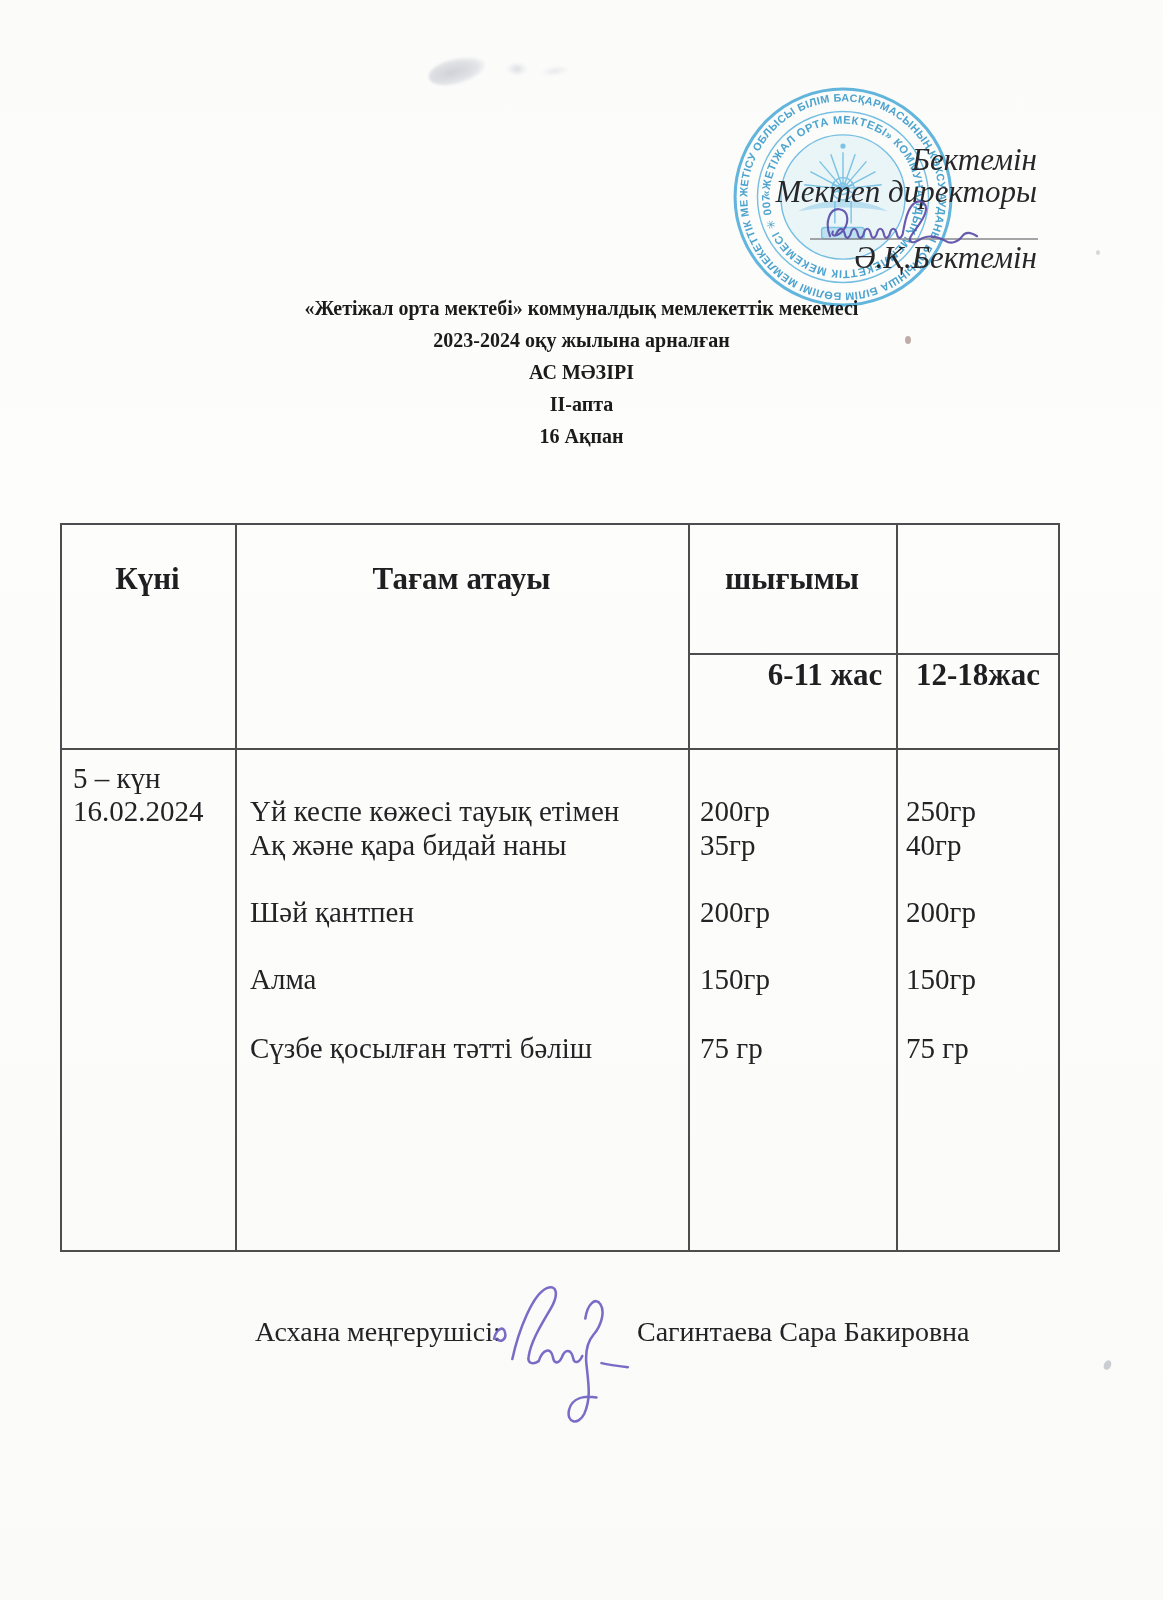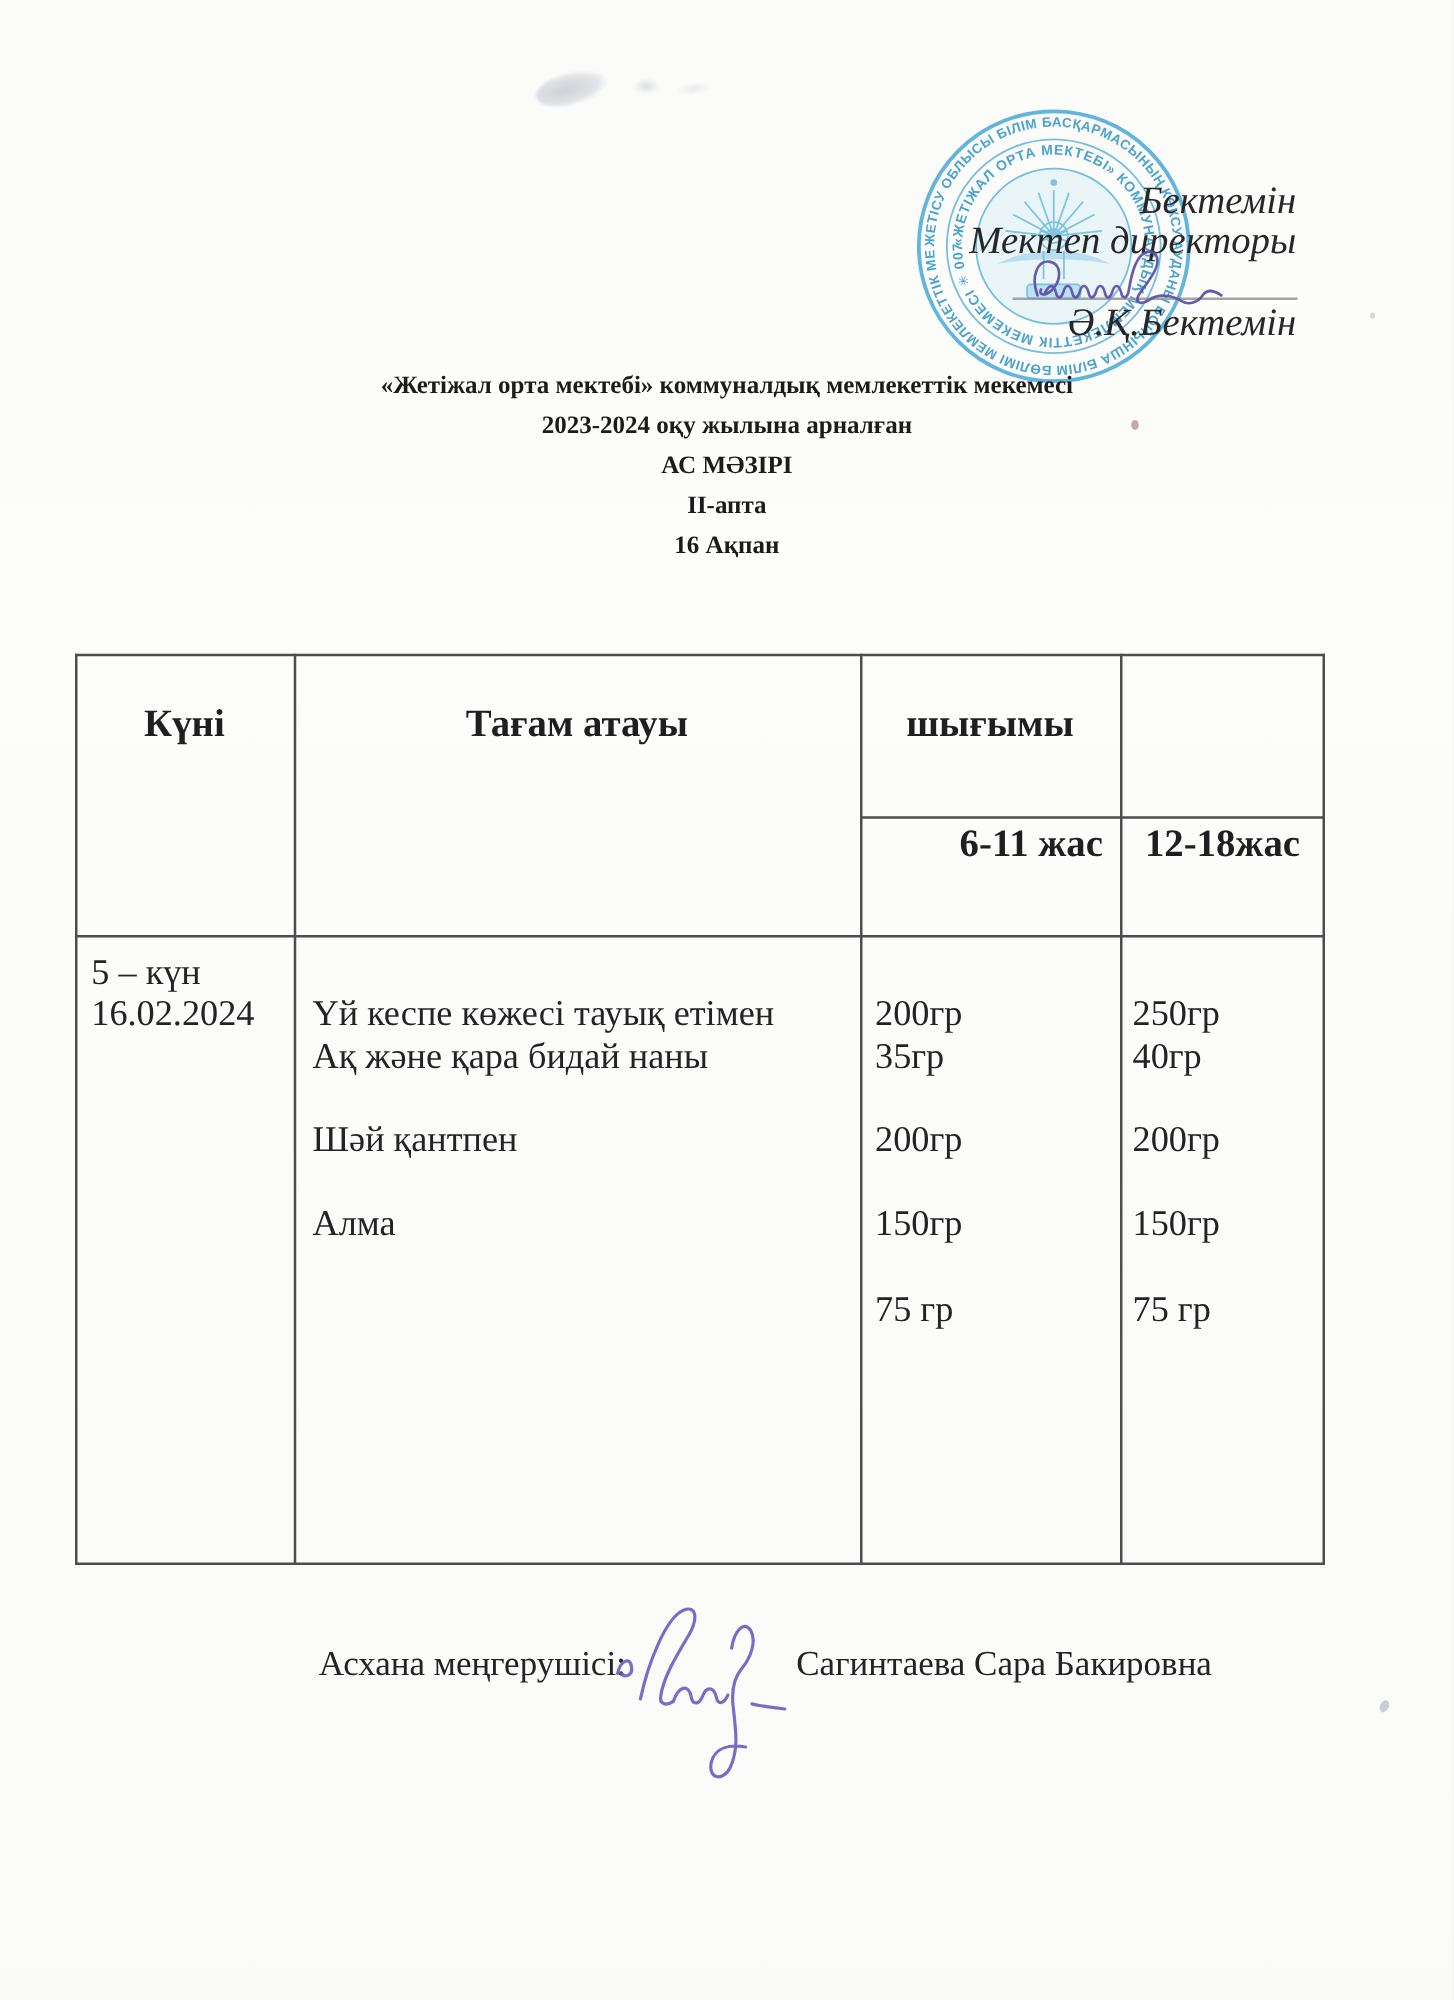--- a/index.html
+++ b/index.html
@@ -170,20 +170,21 @@
     <div class="td p2 r1">40гр</div>
 
     <div class="td dish-name r2">Шәй қантпен</div>
     <div class="td p1 r2">200гр</div>
     <div class="td p2 r2">200гр</div>
 
     <div class="td dish-name r3">Алма</div>
     <div class="td p1 r3">150гр</div>
     <div class="td p2 r3">150гр</div>
 
+    <div class="td dish-name r4">Сүзбе қосылған тәтті бәліш</div>
     <div class="td p1 r4">75 гр</div>
     <div class="td p2 r4">75 гр</div>
   </div>
 
   <div class="footer-label">Асхана меңгерушісі:</div>
   <svg class="sig-manager" viewBox="0 0 150 150" aria-hidden="true">
     <path d="M8,60 C10,50 18,46 19,55 C20,61 14,64 11,60
              M26,80 C32,52 46,16 60,10 C70,6 72,16 64,30 C52,50 44,64 42,78 C41,84 46,86 52,82
              C56,70 64,68 66,78 C67,85 72,85 75,78 C78,70 84,70 86,79 C87,85 92,84 95,77
              M98,40 C100,26 108,18 113,26 C118,34 113,48 106,56 C101,62 98,72 99,84

